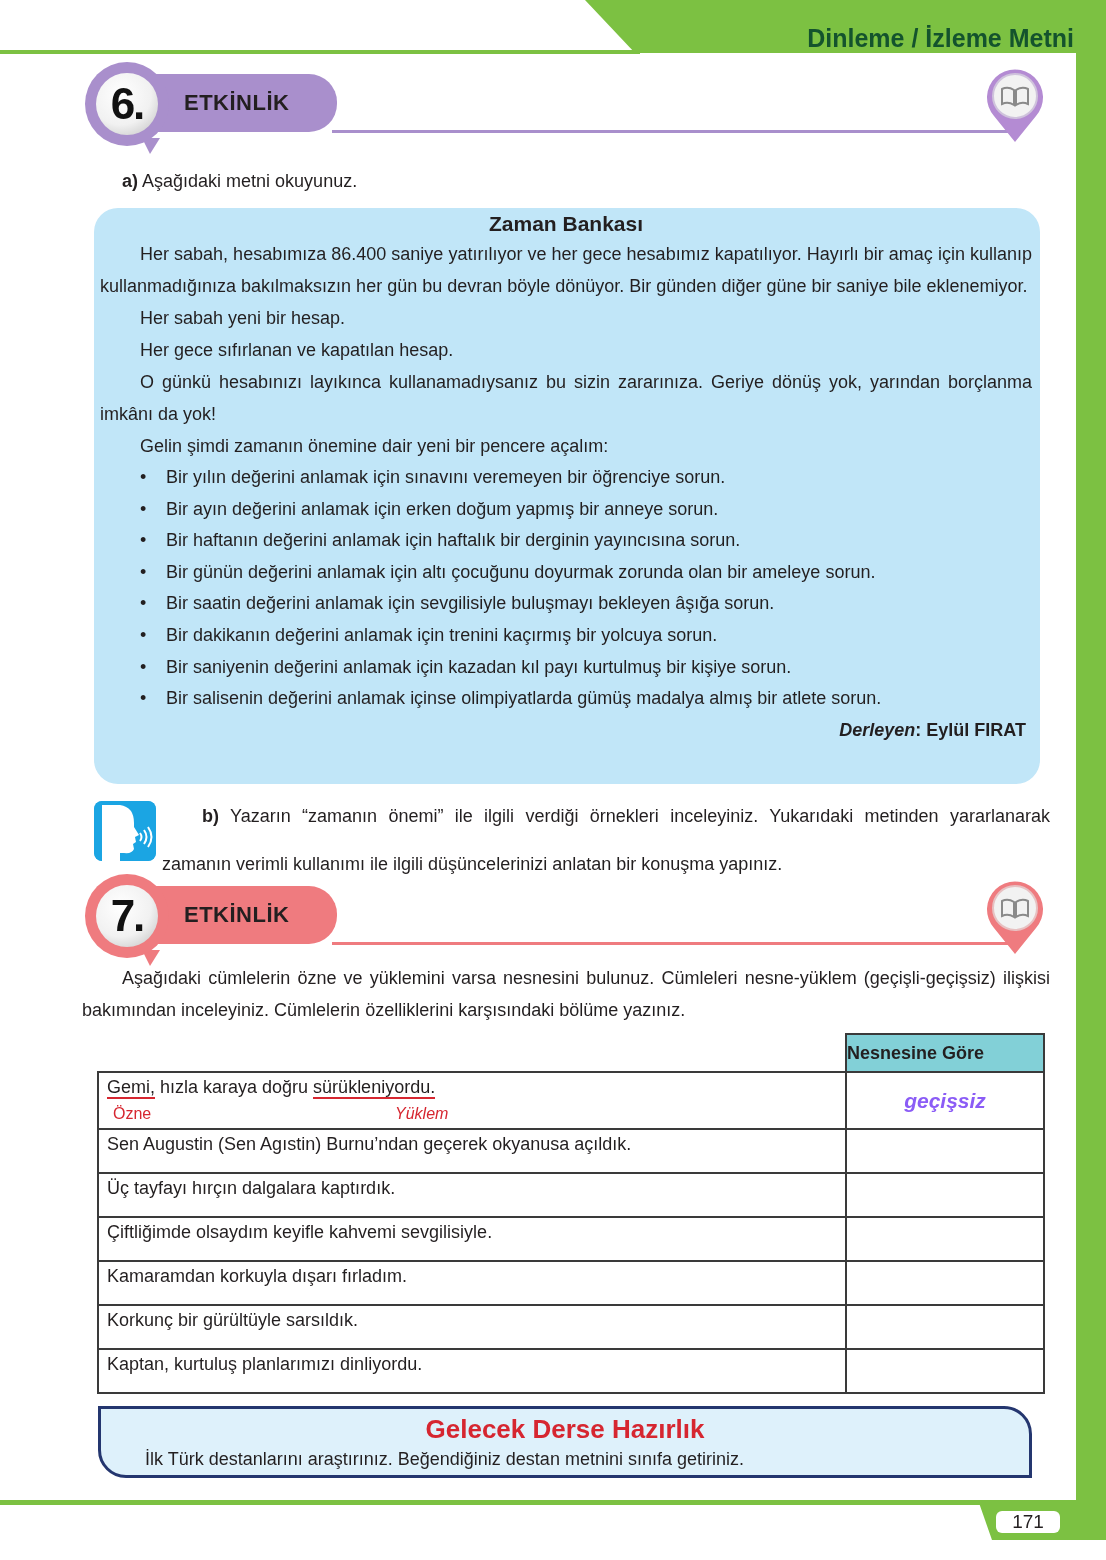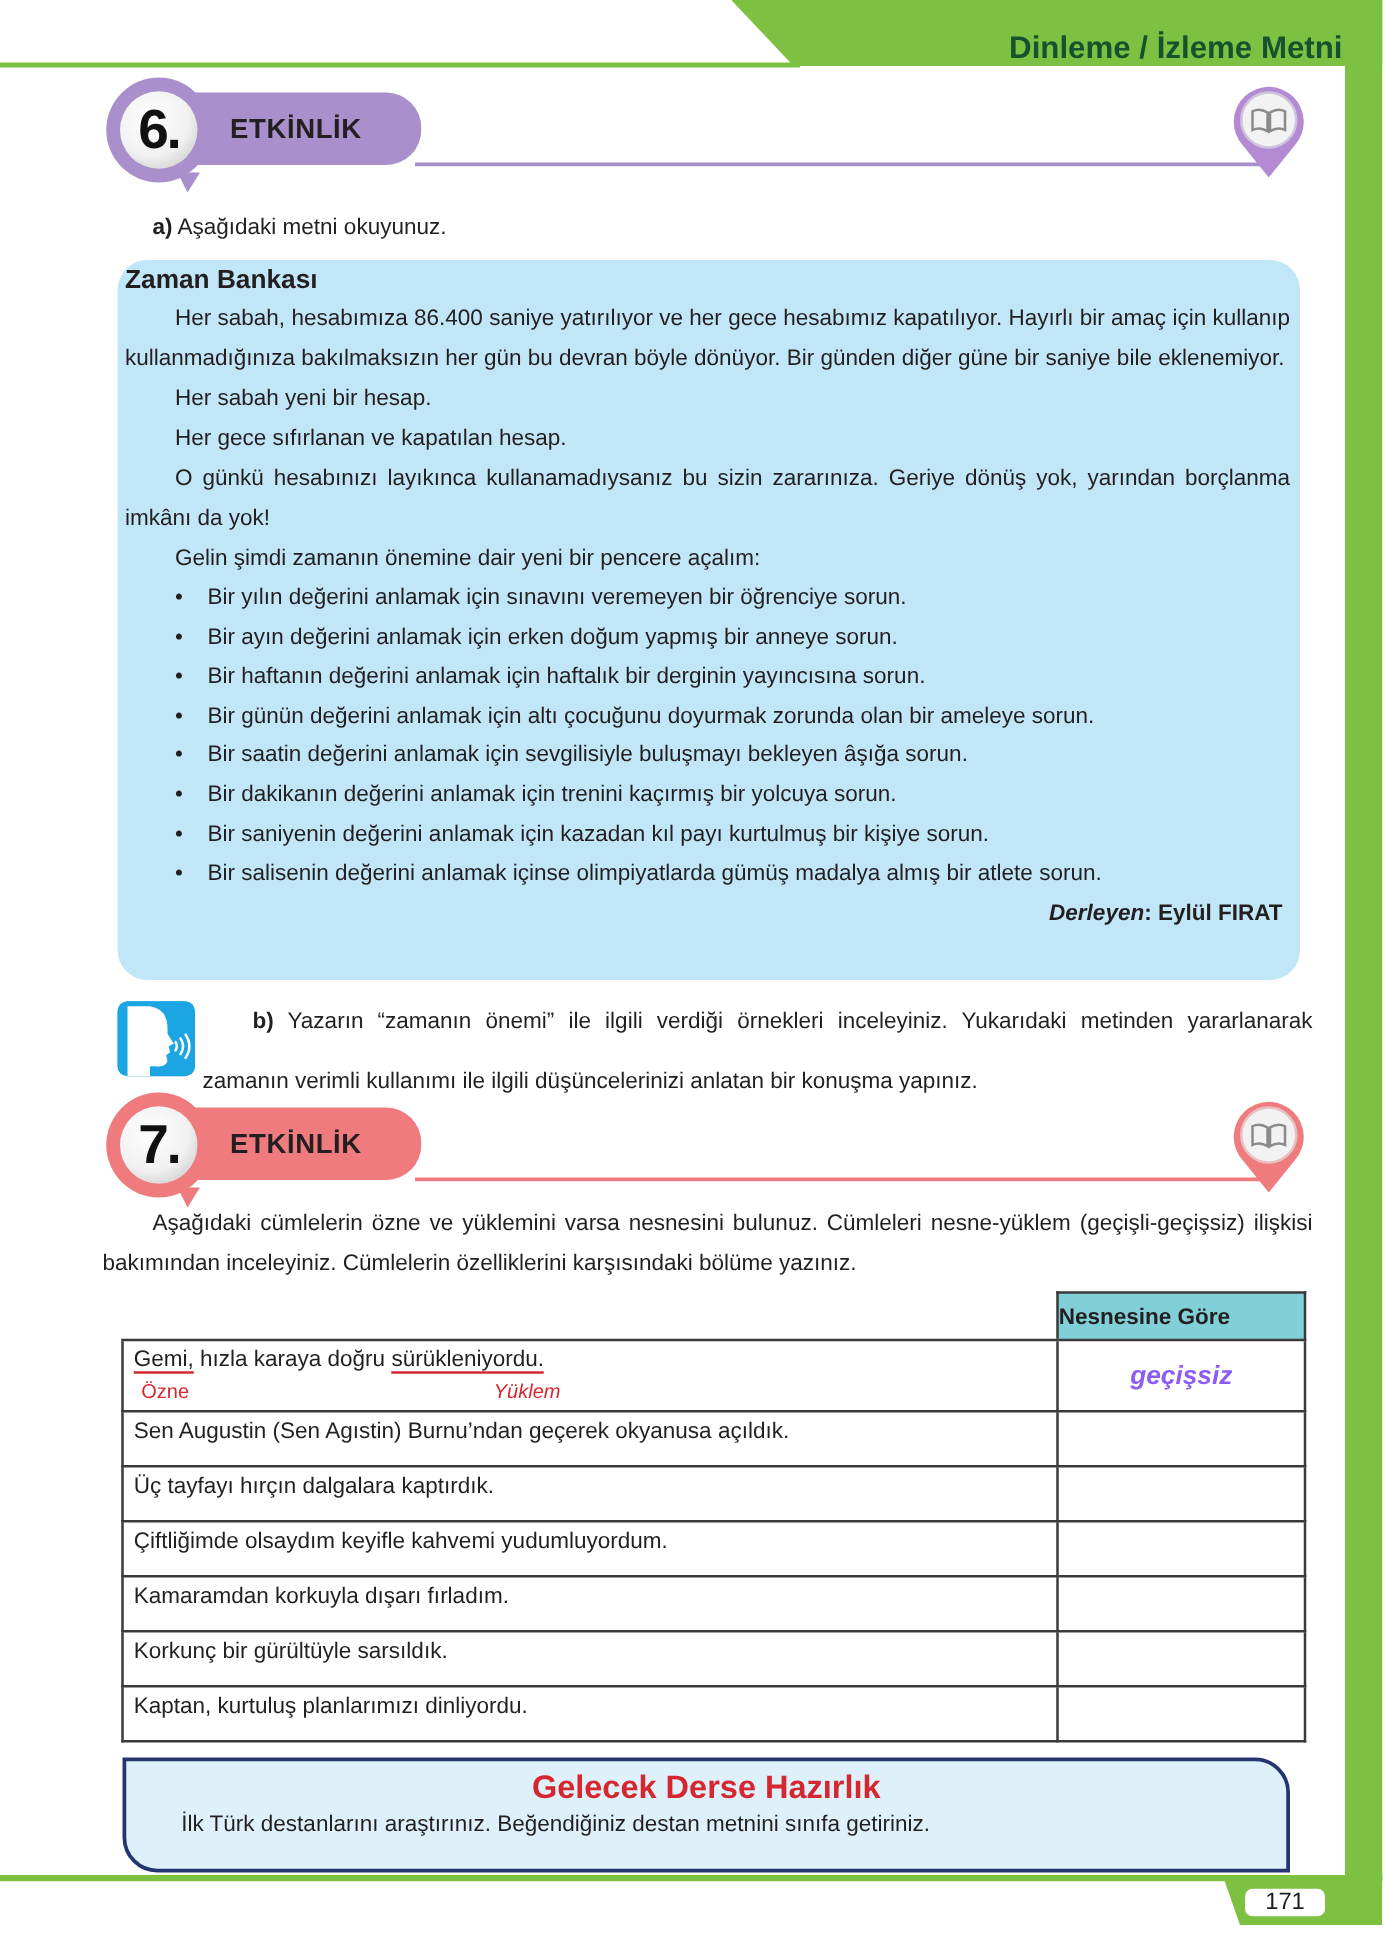--- a/index.html
+++ b/index.html
@@ -55,21 +55,21 @@
 
   
   .txt { position:absolute; font-size:18px; line-height:32px; color:#231f20; }
   .instr-a { left:122px; top:165px; }
   .bold { font-weight:bold; }
 
   .story {
     position:absolute; left:94px; top:208px; width:946px; height:576px;
     background:#c1e6f8; border-radius:24px; box-sizing:border-box; padding:2px 8px 0 6px;
   }
-  .story-title { font-size:21px; font-weight:bold; line-height:28px; color:#231f20; }
+  .story-title { text-align:center; font-size:21px; font-weight:bold; line-height:28px; color:#231f20; }
   .story p { margin:0; font-size:18px; line-height:32px; text-align:justify; text-indent:40px; color:#231f20; }
   .story ul { list-style:none; margin:0; padding:0 0 0 40px; }
   .story li { font-size:18px; line-height:31.6px; position:relative; padding-left:26px; }
   .story li::before { content:"•"; position:absolute; left:0; }
   .story .credit { text-align:right; font-size:18px; font-weight:bold; line-height:30px; padding-right:6px; }
   .story .credit i { font-style:italic; }
 
   .speak-icon {
     position:absolute; left:94px; top:801px; width:62px; height:60px; background:#1ba5e3; border-radius:8px;
   }
@@ -83,21 +83,21 @@
   .tbl th.blank { background:transparent; border:none; border-bottom:2px solid #3a3a3a; }
   .tbl td.sent { width:730px; padding:4px 8px 0 8px; height:38px; }
   .tbl td.ans { width:196px; text-align:center; vertical-align:middle; padding:0; }
   .tbl tr.first td.sent { height:51px; }
   .ul-red { border-bottom:2px solid #d62630; }
   .lbl-red { color:#d62630; font-size:16px; position:absolute; }
   .ans-red { color:#8b5cf6; font-weight:bold; font-style:italic; font-size:21px; }
 
   
   .prep {
-    position:absolute; left:98px; top:1406px; width:934px; height:92px; box-sizing:border-box;
+    position:absolute; left:98px; top:1406px; width:934px; height:72px; box-sizing:border-box;
     background:#def1fb; border:3px solid #24366f; border-radius:0 28px 0 28px;
   }
   .prep-title { text-align:center; color:#d62630; font-size:26px; font-weight:bold; line-height:34px; margin-top:3px; }
   .prep-text { font-size:18px; line-height:26px; padding-left:44px; }
 </style>
 </head>
 <body>
 
 <div class="green top-band"></div>
 <div class="green top-line"></div>
@@ -192,21 +192,21 @@
   </tr>
   <tr>
     <td class="sent">Sen Augustin (Sen Agıstin) Burnu’ndan geçerek okyanusa açıldık.</td>
     <td class="ans"></td>
   </tr>
   <tr>
     <td class="sent">Üç tayfayı hırçın dalgalara kaptırdık.</td>
     <td class="ans"></td>
   </tr>
   <tr>
-    <td class="sent">Çiftliğimde olsaydım keyifle kahvemi yudumluyordum.</td>
+    <td class="sent">Çiftliğimde olsaydım keyifle kahvemi sevgilisiyle.</td>
     <td class="ans"></td>
   </tr>
   <tr>
     <td class="sent">Kamaramdan korkuyla dışarı fırladım.</td>
     <td class="ans"></td>
   </tr>
   <tr>
     <td class="sent">Korkunç bir gürültüyle sarsıldık.</td>
     <td class="ans"></td>
   </tr>

